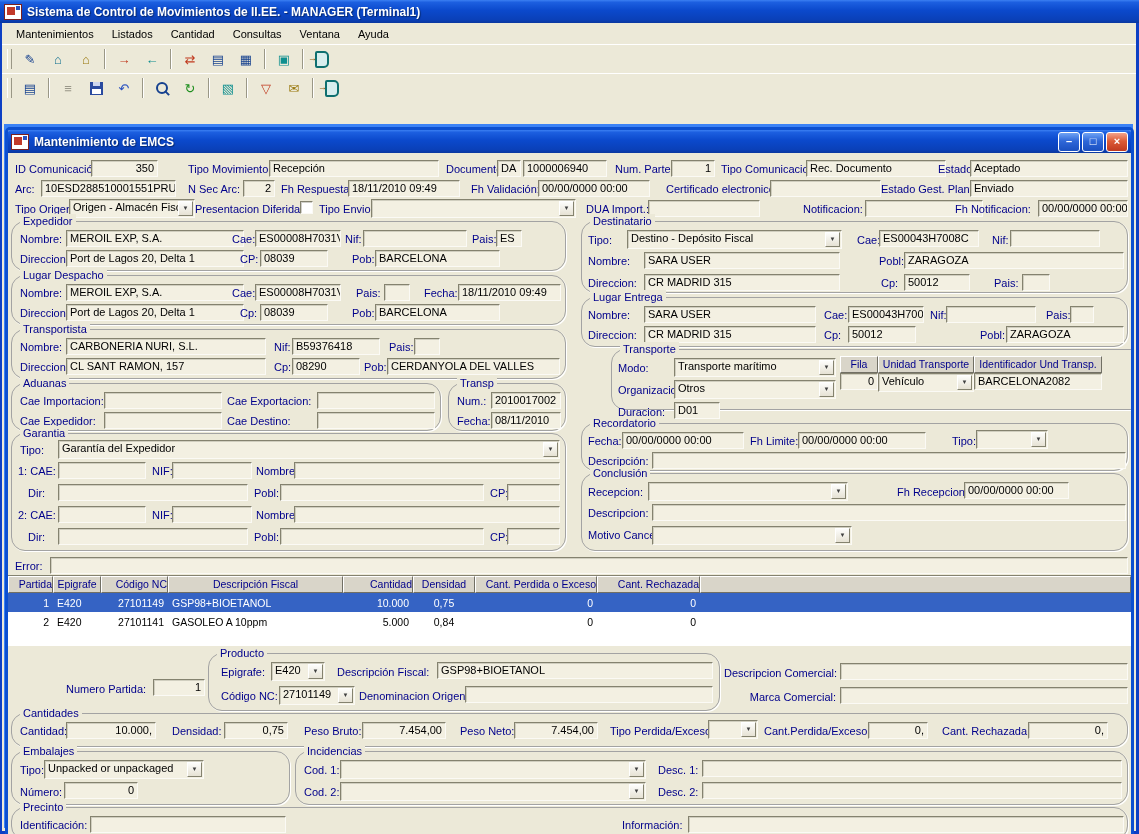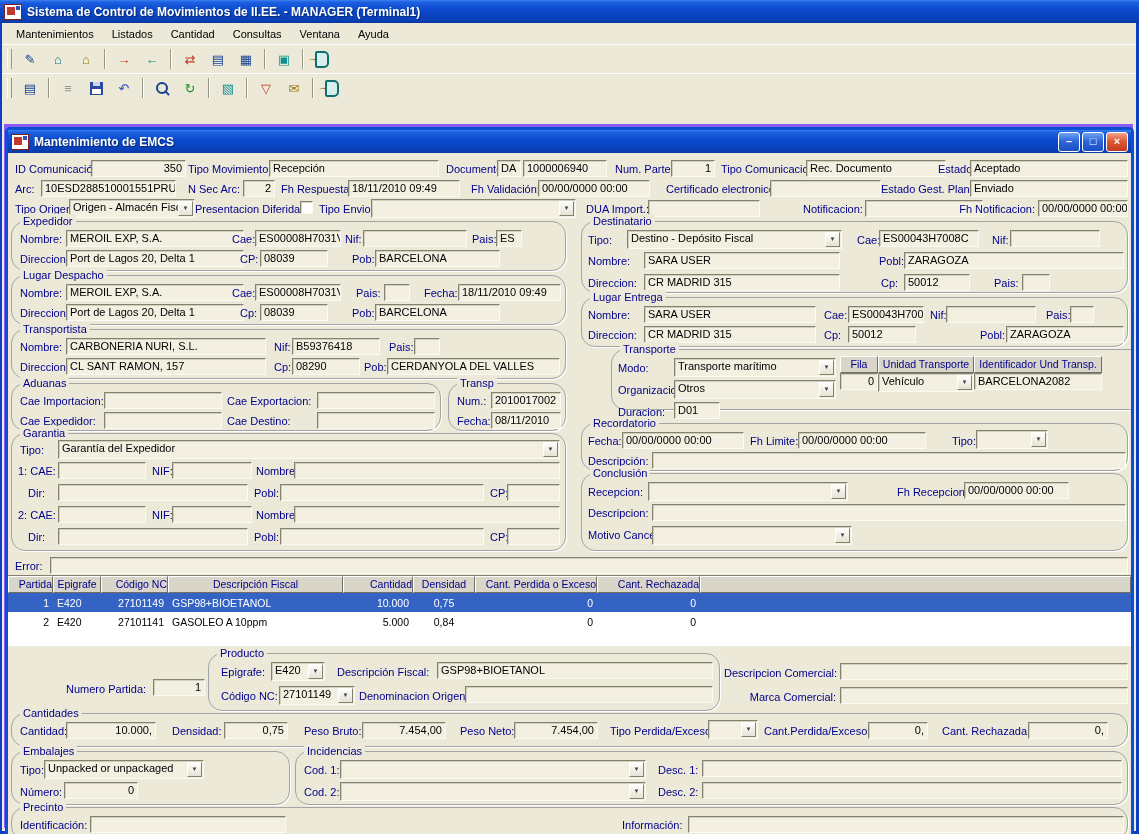--- a/index.html
+++ b/index.html
@@ -21,21 +21,21 @@
   .tsep{width:1px;height:20px;background:#9a9786;border-right:1px solid #fff;margin:0 3px}
   .tbtn{width:24px;height:22px;display:flex;align-items:center;justify-content:center;border:1px solid transparent}
   .ticon{font-size:13px;line-height:13px}
   .mag{width:8px;height:8px;border:2px solid #16418f;border-radius:50%;position:relative;display:inline-block}
   .mag::after{content:"";position:absolute;width:6px;height:2px;background:#16418f;transform:rotate(45deg);right:-4px;bottom:-2px}
   .floppy{width:13px;height:13px;background:#2a4a9f;position:relative;display:inline-block}
   .floppy::before{content:"";position:absolute;top:0;left:3px;width:7px;height:4px;background:#cdd6ee}
   .floppy::after{content:"";position:absolute;bottom:1px;left:2px;width:9px;height:5px;background:#fff}
   .door{width:10px;height:13px;border:2px solid #0e6f6f;border-radius:2px 5px 5px 2px;background:#d8eeee;position:relative;display:inline-block}
   .door::before{content:"→";position:absolute;left:-9px;top:0px;font-size:9px;color:#8a5a10;font-weight:bold}
-  #mdi{position:absolute;left:2px;right:3px;top:101px;bottom:3px;background:#8b5cf6}
+  #mdi{position:absolute;left:2px;right:3px;top:101px;bottom:3px;background:#3b82f6}
   #child{position:absolute;left:1px;top:3px;width:1129px;height:719px;box-sizing:border-box;
     border:3px solid #0C4FD0;border-radius:5px 5px 0 0;background:#ECE9D8}
   .ctitle{height:23px;border-radius:2px 2px 0 0;display:flex;align-items:center;gap:5px;padding:0 3px;
     background:linear-gradient(180deg,#3B80F2 0%,#1C5FE0 10%,#0B49CC 45%,#0A40B8 85%,#0A379F 100%)}
   .ctitle .ttext{color:#fff;font-weight:bold;font-size:12px;text-shadow:1px 1px 1px #06286e}
   .winbtns{margin-left:auto;display:flex;gap:2px}
   .wb{width:20px;height:18px;border:1px solid #fff;border-radius:3px;color:#fff;font-size:11px;line-height:16px;
       text-align:center;background:linear-gradient(180deg,#6FA3F5,#2E67D8 45%,#1A4FC0);font-weight:bold}
   .wb-close{background:linear-gradient(180deg,#F2A38C,#DC5B36 45%,#C03A1F)}
   #content{position:relative;width:1123px;height:690px;background:#ECE9D8;overflow:hidden}
@@ -170,21 +170,21 @@
       <span class="ttext">Mantenimiento de EMCS</span>
       <span class="winbtns">
         <span class="wb">–</span>
         <span class="wb">□</span>
         <span class="wb wb-close">×</span>
       </span>
     </div>
     <div id="content">
 
       <span class="lbl" style="left:7px;top:9px">ID Comunicación:</span>
-      <div class="fld r" style="left:83px;top:7px;width:95px">350</div>
+      <div class="fld r" style="left:83px;top:7px;width:67px">350</div>
       <span class="lbl" style="left:180px;top:9px">Tipo Movimiento:</span>
       <div class="fld" style="left:261px;top:7px;width:170px">Recepción</div>
       <span class="lbl" style="left:438px;top:9px">Documento:</span>
       <div class="fld" style="left:489px;top:7px;width:24px">DA</div>
       <div class="fld" style="left:515px;top:7px;width:84px">1000006940</div>
       <span class="lbl" style="left:607px;top:9px">Num. Parte:</span>
       <div class="fld r" style="left:663px;top:7px;width:44px">1</div>
       <span class="lbl" style="left:713px;top:9px">Tipo Comunicacion:</span>
       <div class="fld" style="left:798px;top:7px;width:140px">Rec. Documento</div>
       <span class="lbl" style="left:930px;top:9px">Estado:</span>
@@ -206,21 +206,21 @@
       <span class="lbl" style="left:7px;top:49px">Tipo Origen:</span>
       <div class="fld dd" style="left:61px;top:46px;width:126px">Origen - Almacén Fisca</div>
       <span class="lbl" style="left:187px;top:49px">Presentacion Diferida:</span>
       <span class="cb" style="left:292px;top:48px"></span>
       <span class="lbl" style="left:311px;top:49px">Tipo Envio:</span>
       <div class="fld dd" style="left:363px;top:46px;width:205px"></div>
       <span class="lbl" style="left:578px;top:49px">DUA Import.:</span>
       <div class="fld" style="left:640px;top:47px;width:112px"></div>
       <span class="lbl" style="left:795px;top:49px">Notificacion:</span>
       <div class="fld" style="left:857px;top:47px;width:118px"></div>
-      <span class="lbl" style="left:947px;top:49px;width:80px;text-align:right">Fh Notificacion:</span>
+      <span class="lbl" style="left:947px;top:49px;width:80px;text-align:left">Fh Notificacion:</span>
       <div class="fld" style="left:1030px;top:47px;width:90px">00/00/0000 00:00</div>
 
       <div class="grp" style="left:3px;top:68px;width:555px;height:50px">
         <span class="leg">Expedidor</span>
         <span class="lbl" style="left:8px;top:10px">Nombre:</span>
         <div class="fld" style="left:54px;top:8px;width:178px">MEROIL EXP, S.A.</div>
         <span class="lbl" style="left:220px;top:10px">Cae:</span>
         <div class="fld" style="left:243px;top:8px;width:86px">ES00008H7031V</div>
         <span class="lbl" style="left:333px;top:10px">Nif:</span>
         <div class="fld" style="left:351px;top:8px;width:104px"></div>

